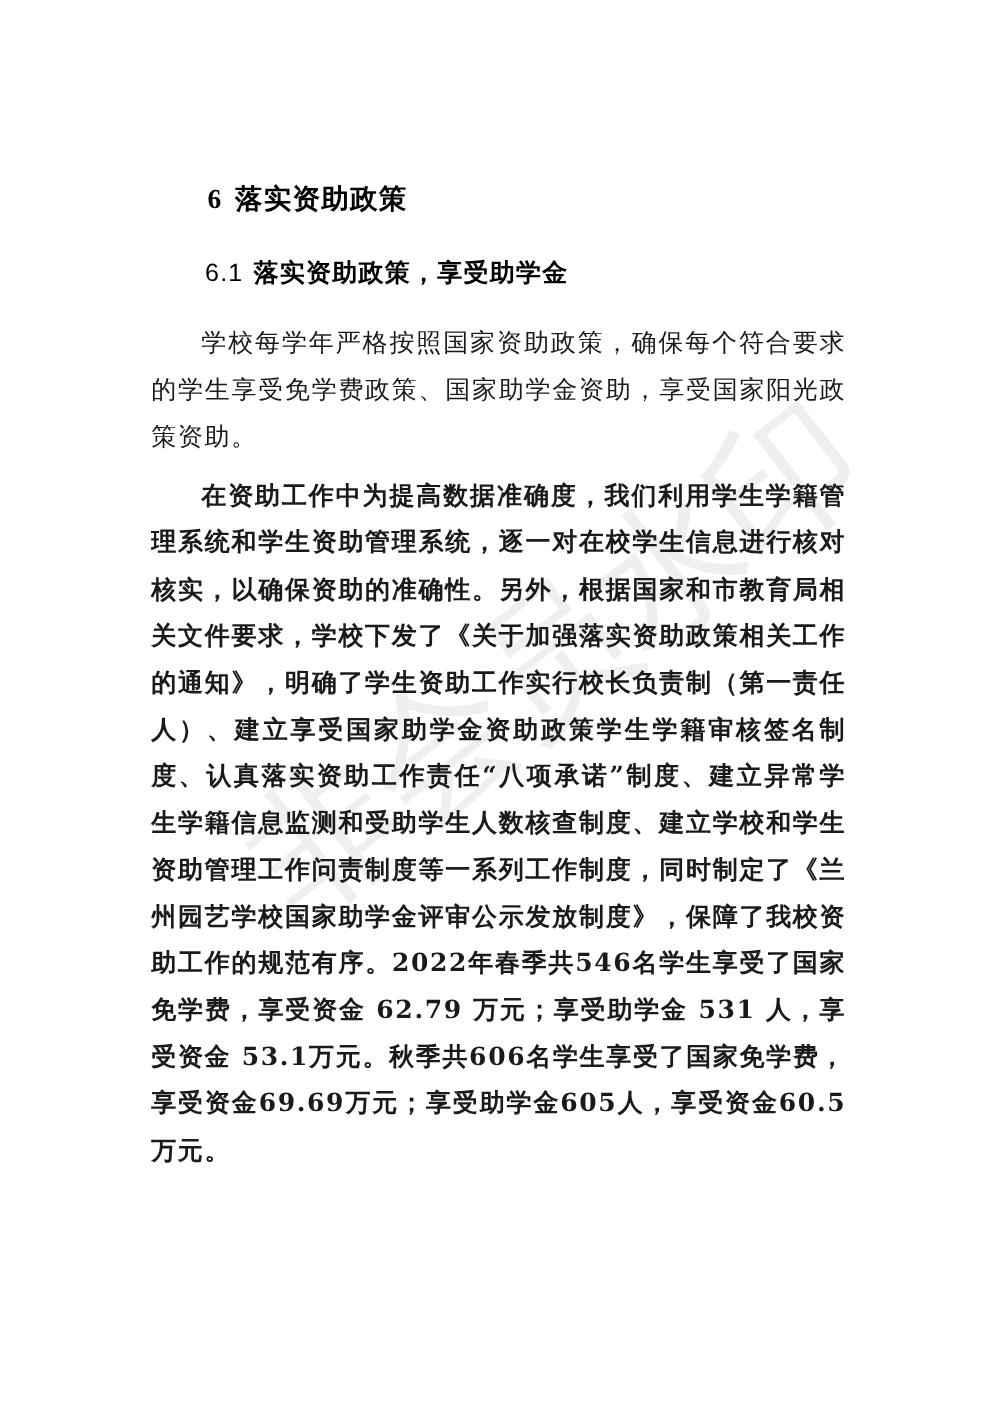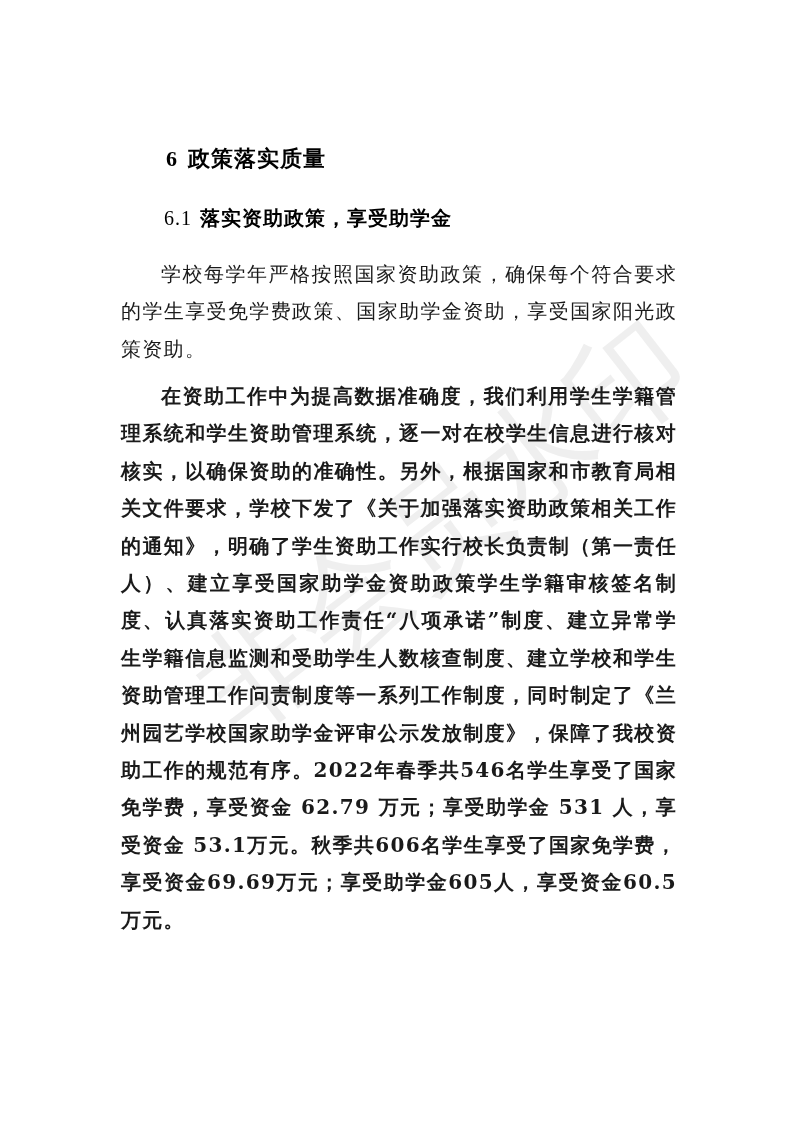--- a/index.html
+++ b/index.html
@@ -43,21 +43,21 @@
       left: 164px;
       top: 203px;
       font-size: 20px;
       line-height: 30px;
       font-weight: bold;
       color: #000;
       white-space: nowrap;
       letter-spacing: 1px;
     }
     .h2 .num {
-      font-family: Liberation Serif, serif;
+      font-family: Liberation Sans, sans-serif;
       font-weight: normal;
       margin-right: 8px;
     }
     .body-text {
       position: absolute;
       left: 121px;
       width: 556px;
       font-size: 20px;
       line-height: 37.4px;
       text-align: justify;
@@ -95,21 +95,21 @@
     }
   </style>
 </head>
 <body>
 
 <div class="page">
 
   <div class="watermark">非会员水印</div>
 
   <div class="h1">
-    <span class="num">6</span><span>政策落实质量</span>
+    <span class="num">6</span><span>落实资助政策</span>
   </div>
 
   <div class="h2">
     <span class="num">6.1</span><span>落实资助政策，享受助学金</span>
   </div>
 
   <p class="body-text p1" style="margin:0;">学校每学年严格按照国家资助政策，确保每个符合要求的学生享受免学费政策、国家助学金资助，享受国家阳光政策资助。</p>
 
   <p class="body-text p2" style="margin:0;">在资助工作中为提高数据准确度，我们利用学生学籍管理系统和学生资助管理系统，逐一对在校学生信息进行核对核实，以确保资助的准确性。另外，根据国家和市教育局相关文件要求，学校下发了《关于加强落实资助政策相关工作的通知》，明确了学生资助工作实行校长负责制（第一责任人）、建立享受国家助学金资助政策学生学籍审核签名制度、认真落实资助工作责任“八项承诺”制度、建立异常学生学籍信息监测和受助学生人数核查制度、建立学校和学生资助管理工作问责制度等一系列工作制度，同时制定了《兰州园艺学校国家助学金评审公示发放制度》，保障了我校资助工作的规范有序。2022年春季共546名学生享受了国家免学费，享受资金 62.79 万元；享受助学金 531 人，享受资金 53.1万元。秋季共606名学生享受了国家免学费，享受资金69.69万元；享受助学金605人，享受资金60.5万元。</p>
 

